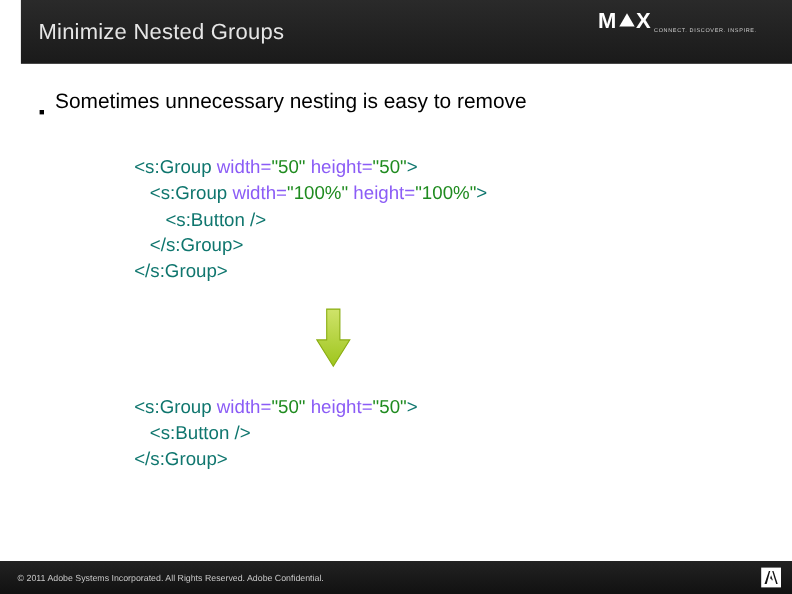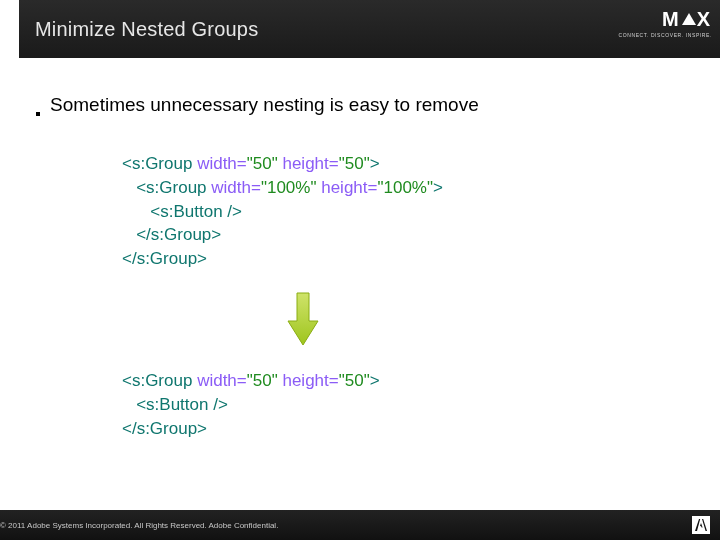--- a/index.html
+++ b/index.html
@@ -24,23 +24,23 @@
     padding-left: 16px;
     margin-left: 19px;
   }
   .header-title {
     font-size: 20px;
     font-weight: 400;
     letter-spacing: 0.2px;
   }
   .max-brand {
     position: absolute;
-    right: 8px; top: 8px;
+    right: 32px; top: 8px;
     display: flex;
-    flex-direction: column;
+    flex-direction: row;
     align-items: flex-end;
     gap: 1px;
   }
   .max-word {
     font-family: Arial, sans-serif;
     font-size: 20px;
     font-weight: 700;
     letter-spacing: 2px;
     color: #ffffff;
   }
@@ -61,21 +61,20 @@
   }
   .body {
     padding: 24px 36px 0 36px;
     color: #000;
   }
   .bullet-row {
     display: flex;
     align-items: flex-end;
     gap: 10px;
     margin-bottom: 36px;
-    margin-top: 12px;
   }
   .bullet-dot {
     width: 4px; height: 4px;
     background: #000;
     margin-top: 10px;
     flex: 0 0 auto;
   }
   .bullet-text {
     font-size: 19px;
   }
@@ -94,20 +93,21 @@
   }
   .footer {
     position: absolute;
     left: 0; bottom: 0;
     width: 720px; height: 30px;
     background: linear-gradient(#222, #111);
     color: #c8c8c8;
     font-size: 8px;
     display: flex;
     align-items: center;
+    padding-left: 16px;
     box-sizing: border-box;
   }
   .adobe-tag {
     position: absolute;
     right: 10px; bottom: 6px;
     width: 18px; height: 18px;
     background: #fff;
     display: flex;
     align-items: center;
     justify-content: center;

